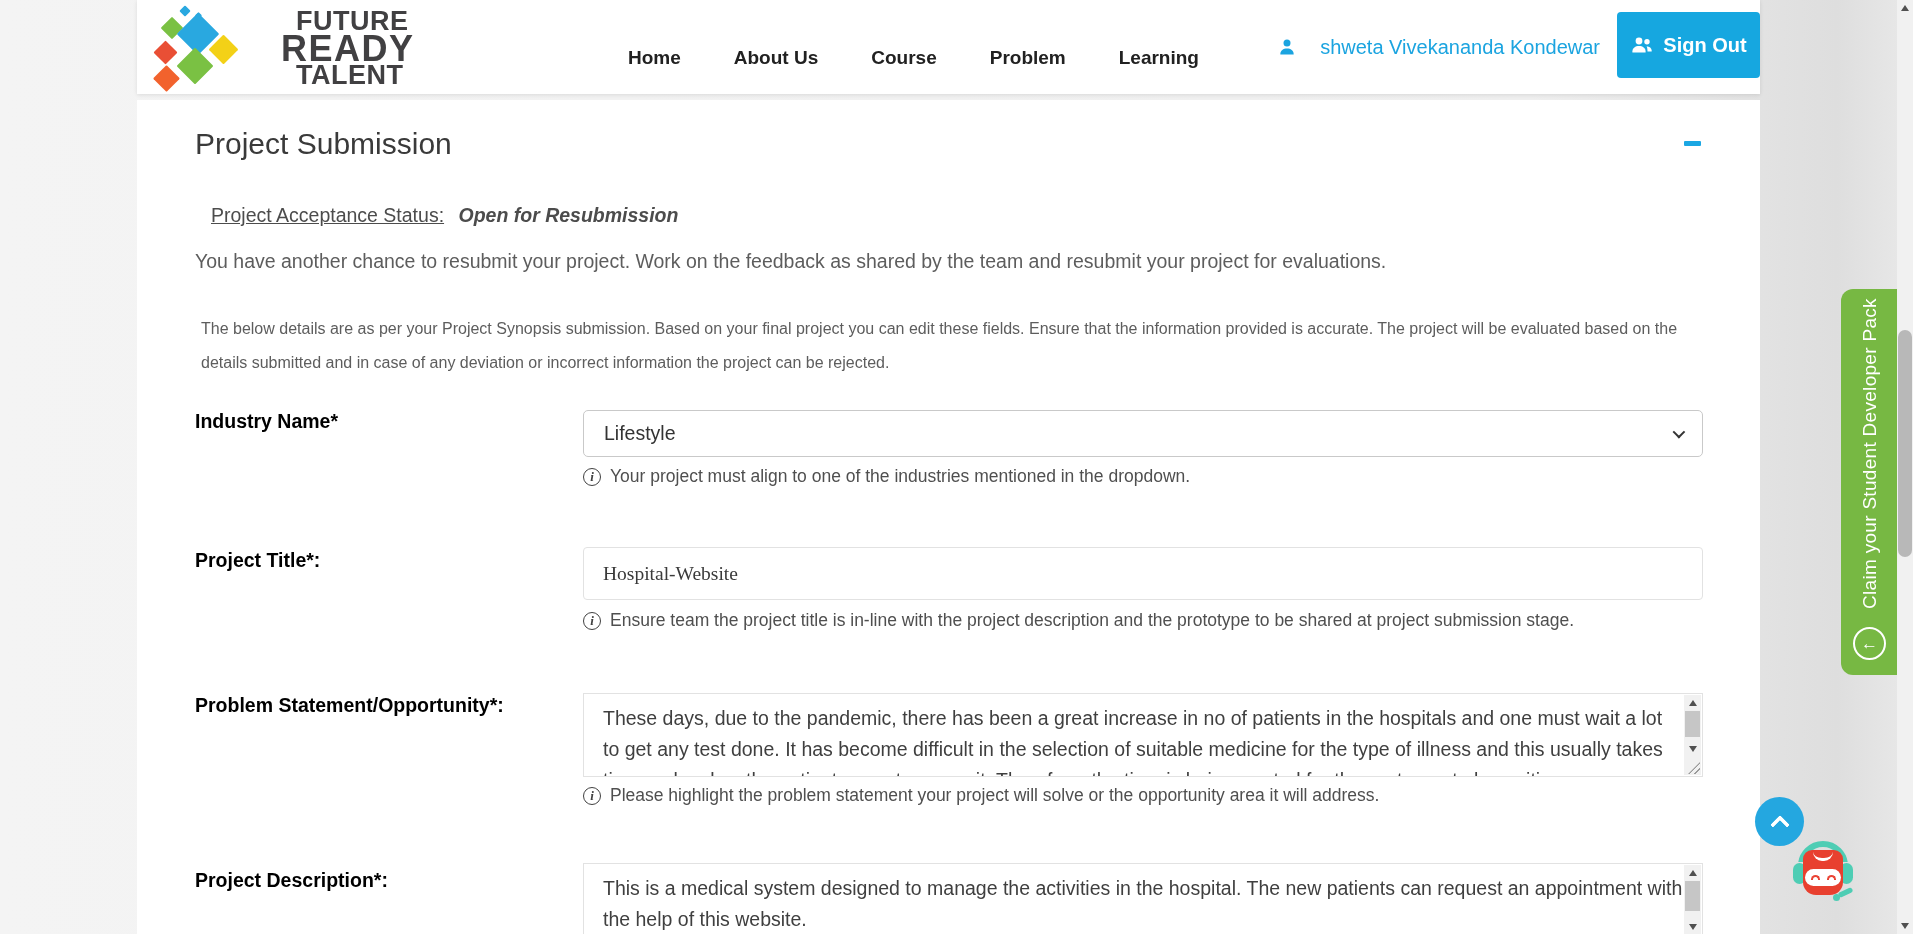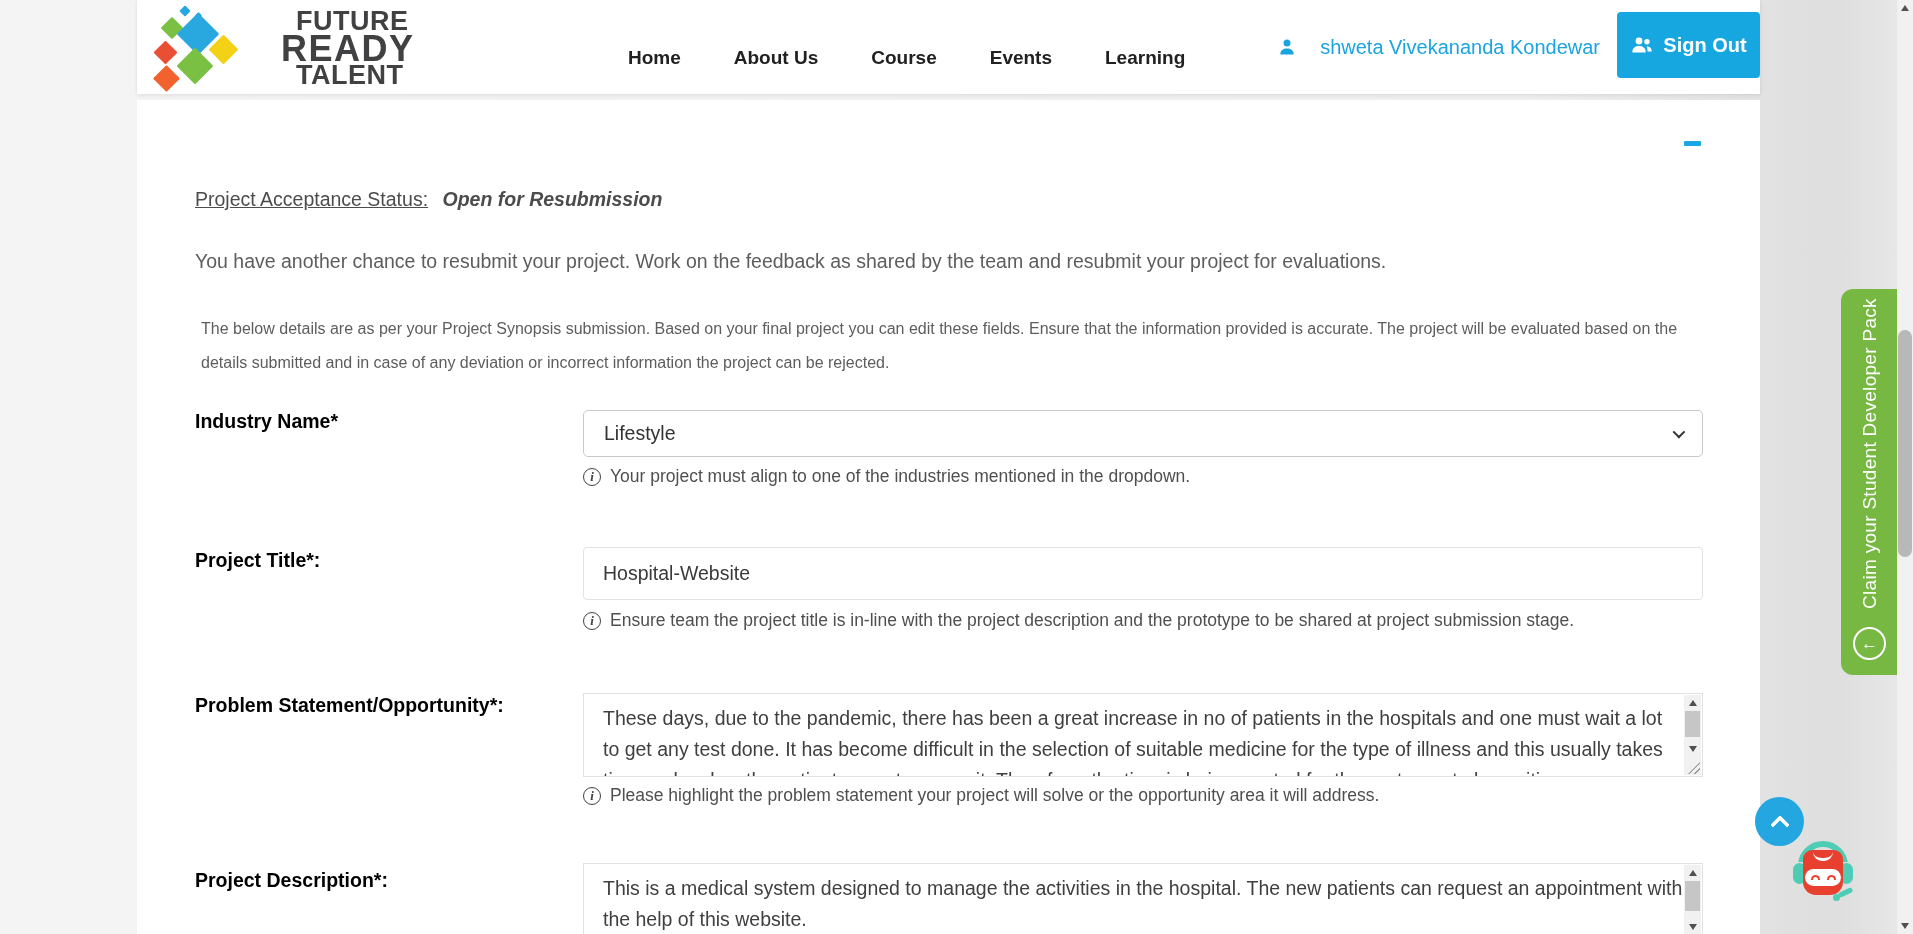--- a/index.html
+++ b/index.html
@@ -33,38 +33,38 @@
   .user-area svg{width:20px;height:20px;fill:#1ba4e0;}
   .signout{position:absolute;right:0;top:12px;width:143px;height:66px;background:#16a7e0;border:none;
     border-radius:4px;color:#fff;font-size:20px;font-weight:700;display:flex;align-items:center;
     justify-content:center;gap:9px;cursor:pointer;font-family:inherit;}
   .signout svg{width:24px;height:24px;fill:#fff;}
   
   .card{position:absolute;left:137px;top:100px;width:1623px;height:840px;background:#fff;}
   .page-title{position:absolute;left:58px;top:27px;margin:0;font-size:30px;font-weight:400;color:#3a3a3a;}
   .collapse-btn{position:absolute;left:1540px;top:30px;width:30px;height:26px;border:none;background:transparent;cursor:pointer;}
   .minus-bar{display:block;width:17px;height:5px;background:#1ba7e3;border-radius:1px;margin:auto;}
-  .status-line{position:absolute;left:58px;top:88px;margin:0;font-size:19.5px;color:#4c4c4c;}
+  .status-line{position:absolute;left:58px;top:88px;margin:16px;font-size:19.5px;color:#4c4c4c;}
   .status-line .lbl{text-decoration:underline;}
   .status-line .val{font-weight:700;font-style:italic;margin-left:9px;}
   .intro1{position:absolute;left:58px;top:150px;margin:0;font-size:19.5px;color:#5d5d5d;}
   .intro2{position:absolute;left:64px;top:212px;width:1514px;margin:0;font-size:16px;color:#5d5d5d;line-height:34px;}
   .f-label{position:absolute;left:58px;margin:0;font-size:19.5px;font-weight:700;color:#000000;}
   .lbl-industry{top:310px;} .lbl-title{top:449px;} .lbl-problem{top:594px;} .lbl-desc{top:769px;}
   .select-box{position:absolute;left:446px;top:310px;width:1120px;height:47px;border:1px solid #c9c9c9;
     border-radius:5px;background:#fff;display:flex;align-items:center;padding:0 20px;font-size:19.5px;color:#333;cursor:pointer;}
   .chev{width:9px;height:9px;border-right:2px solid #333;border-bottom:2px solid #333;
     transform:rotate(45deg) translateY(-2px);margin-left:auto;}
   .help{position:absolute;left:446px;display:flex;align-items:center;gap:9px;font-size:17.5px;color:#4f4f4f;}
   .help-1{top:366px;} .help-2{top:510px;} .help-3{top:685px;}
   .info-badge{width:18px;height:18px;border:1.5px solid #414141;border-radius:50%;flex:none;
     display:flex;align-items:center;justify-content:center;font-family:"Liberation Serif",serif;
     font-style:italic;font-weight:700;font-size:13px;color:#414141;}
   .title-input{position:absolute;left:446px;top:447px;width:1120px;height:53px;border:1px solid #e2e2e2;
-    border-radius:4px;font-size:19.5px;color:#3a3a3a;padding:0 19px;font-family:Liberation Sans, sans-serif;background:#fff;}
+    border-radius:4px;font-size:19.5px;color:#3a3a3a;padding:0 19px;font-family:Liberation Serif, serif;background:#fff;}
   .ta-wrap{position:absolute;left:446px;width:1120px;border:1px solid #e2e2e2;background:#fff;}
   .ta-problem{top:593px;height:84px;}
   .ta-desc{top:763px;height:100px;}
   .ta-wrap textarea{display:block;width:calc(100% - 19px);height:100%;border:none;outline:none;resize:none;
     overflow:hidden;background:transparent;padding:9px 0 0 19px;color:#3f3f3f;
     font:19.5px/31px "Liberation Sans","DejaVu Sans",sans-serif;}
   .fake-scroll{position:absolute;top:1px;right:1px;bottom:1px;width:17px;background:#f1f1f1;}
   .fs-btn{position:absolute;left:0;width:17px;height:15px;display:flex;align-items:center;justify-content:center;cursor:pointer;}
   .tri-up{width:0;height:0;border-left:4px solid transparent;border-right:4px solid transparent;border-bottom:6px solid #505050;}
   .tri-down{width:0;height:0;border-left:4px solid transparent;border-right:4px solid transparent;border-top:6px solid #505050;}
@@ -121,21 +121,21 @@
       <b>FUTURE</b>
       <i>READY</i>
       <b>TALENT</b>
     </div>
   </div>
 
   <nav class="main-nav">
     <a>Home</a>
     <a>About Us</a>
     <a>Course</a>
-    <a>Events</a>
+    <a>Problem</a>
     <a>Learning</a>
   </nav>
 
   <div class="user-area">
     <svg viewBox="0 0 24 24">
       <circle cx="12" cy="7.2" r="4.2"></circle>
         <path d="M4 20.4c0-4.1 3.6-6.5 8-6.5s8 2.4 8 6.5v.6H4z"></path>
     </svg>
     <span class="uname">shweta Vivekananda Kondewar</span>
   </div>
@@ -145,20 +145,21 @@
       <circle cx="9" cy="8" r="3.4"></circle>
         <path d="M2.4 18.4c0-3.4 3-5.4 6.6-5.4s6.6 2 6.6 5.4v1H2.4z"></path>
       <circle cx="17" cy="8.7" r="2.7"></circle>
         <path d="M16.6 13.2c2.9.2 5.1 1.9 5.1 4.4v.9h-4.2c0-2.2-.3-3.9-.9-5.3z"></path>
     </svg>
     <span>Sign Out</span>
   </button>
 </header>
 
 <main class="card">
+  <h1 class="page-title">Project Submission</h1>
 
   <button class="collapse-btn">
     <span class="minus-bar"></span>
   </button>
 
   <p class="status-line">
     <span class="lbl">Project Acceptance Status:</span>
     <span class="val">Open for Resubmission</span>
   </p>
 

